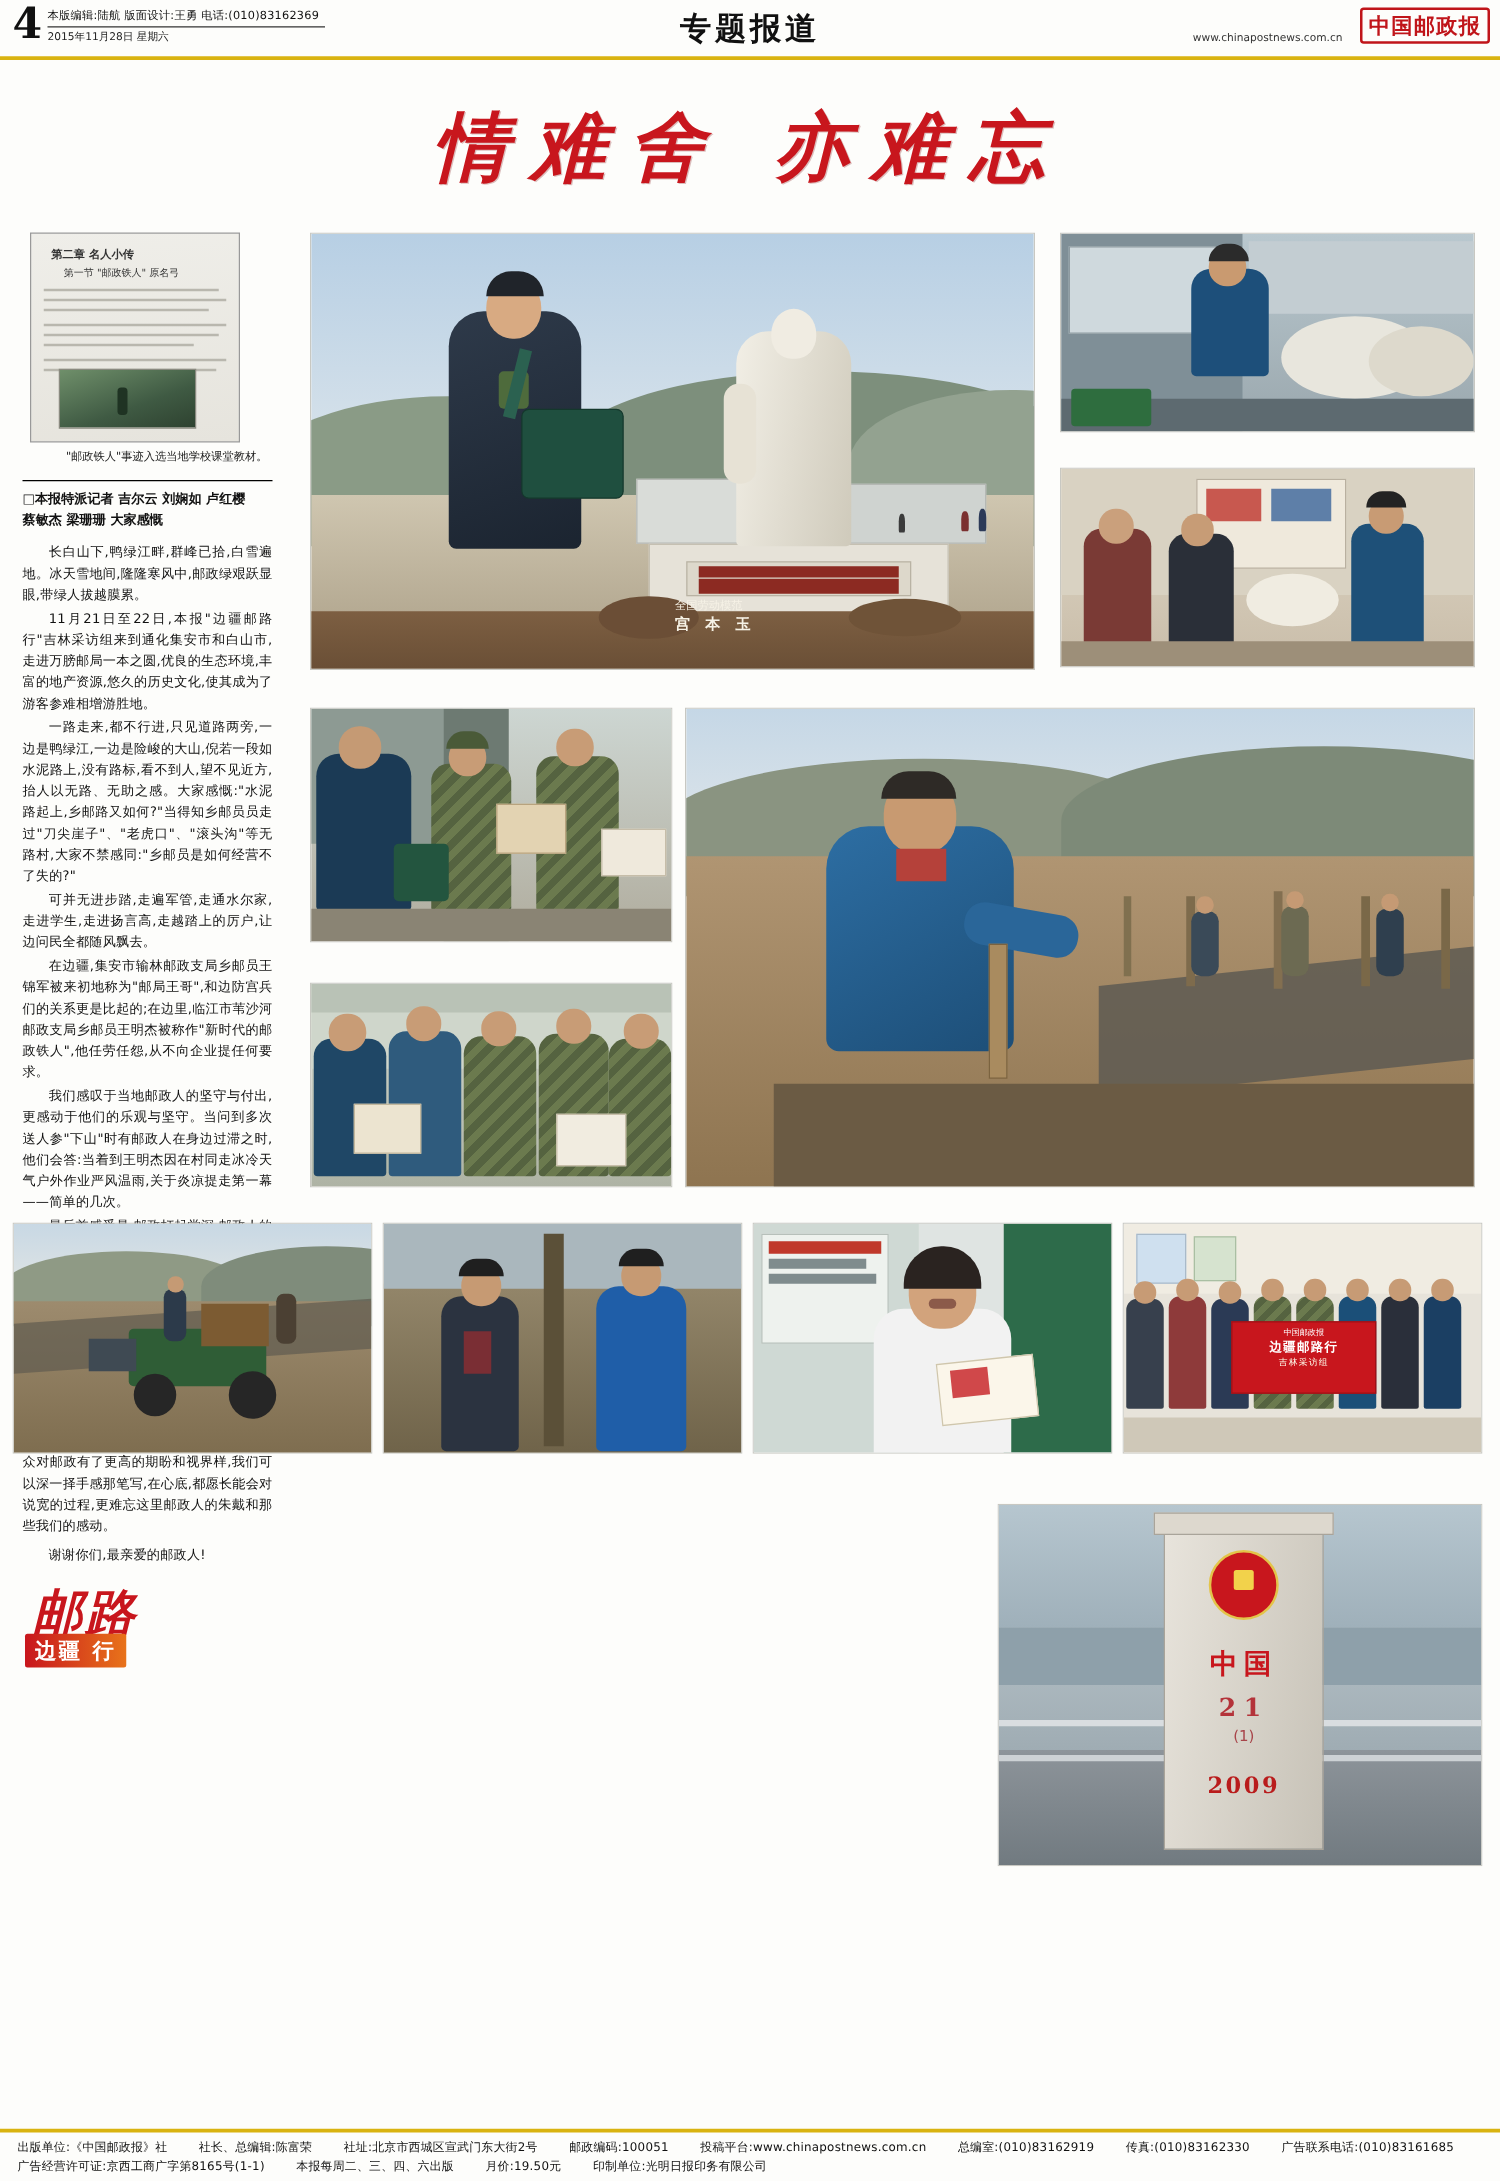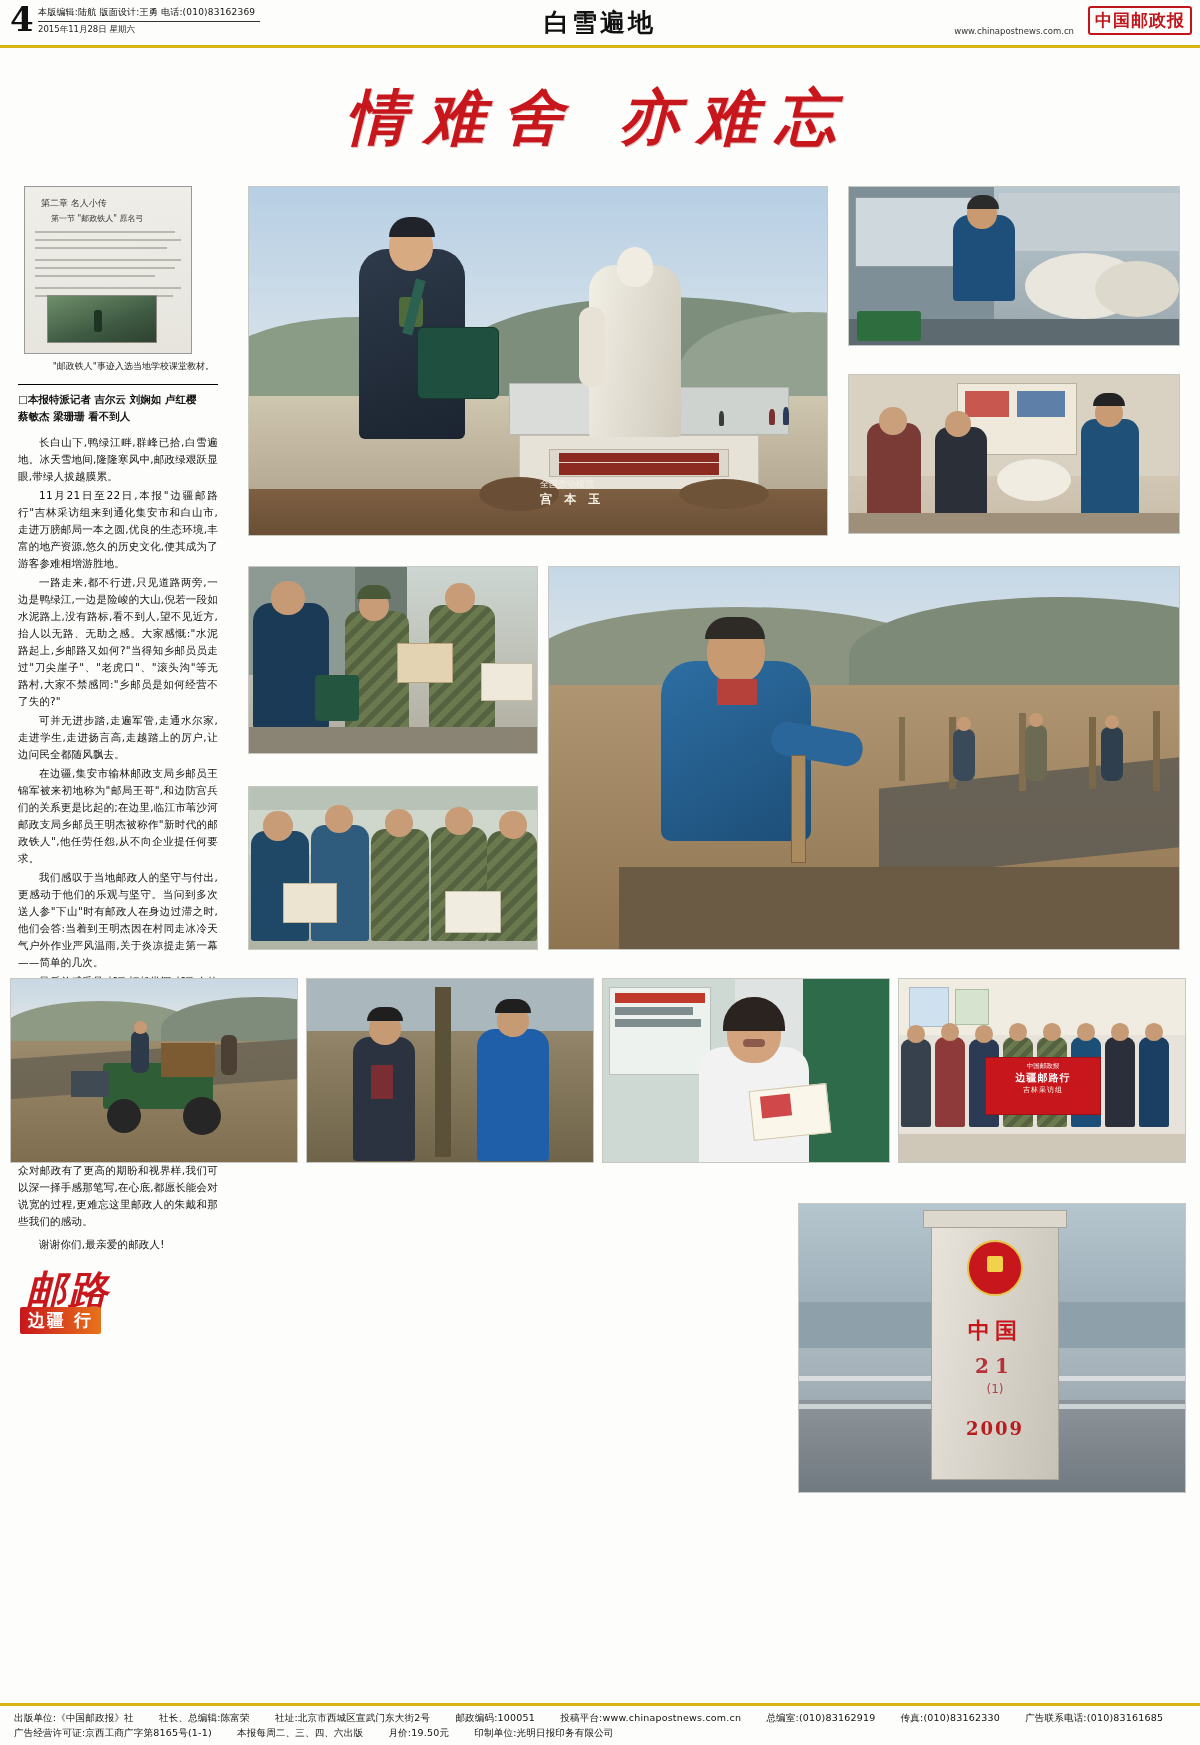--- a/index.html
+++ b/index.html
@@ -66,21 +66,21 @@
   }
 
   
   .col-left { position: absolute; left: 18px; top: 186px; width: 200px; }
   .book-scan {
     width: 168px; height: 168px; border: 1px solid #999;
     background: linear-gradient(175deg,#efeee9 0%,#e6e4dd 100%);
     position: relative; overflow: hidden; margin-left: 6px;
   }
   .bs-line { position: absolute; left: 10px; height: 2px; background: #b9b7ae; }
-  .bs-h1 { position:absolute; left:16px; top:10px; font-size:9px; color:#333; font-weight:normal;}
+  .bs-h1 { position:absolute; left:16px; top:10px; font-size:9px; color:#333; font-weight:bold;}
   .bs-h2 { position:absolute; left:26px; top:26px; font-size:8px; color:#333;}
   .bs-photo {
     position: absolute; left: 22px; bottom: 10px; width: 110px; height: 48px;
     background: linear-gradient(160deg,#6f8f6a,#3f5a43 60%,#2e4230);
     border: 1px solid #8a8a80;
   }
   .bs-photo:after{
     content:""; position:absolute; left:46px; top:14px; width:8px; height:22px;
     background:#1f3323; border-radius:3px;
   }
@@ -147,21 +147,21 @@
 </style>
 </head>
 <body>
 
 <div class="page">
 
   <div class="masthead">
     <div class="page-number">4</div>
     <div class="mast-credit">本版编辑:陆航  版面设计:王勇  电话:(010)83162369</div>
     <div class="mast-date">2015年11月28日  星期六</div>
-    <div class="mast-title">白雪遍地</div>
+    <div class="mast-title">专题报道</div>
     <div class="mast-url">www.chinapostnews.com.cn</div>
     <div class="mast-logo">中国邮政报</div>
   </div>
 
   <div class="headline">情难舍  亦难忘</div>
 
   <div class="col-left">
 
     <div class="book-scan">
       <div class="bs-h1">第二章    名人小传</div>
@@ -173,21 +173,21 @@
       <div class="bs-line" style="top:80px;width:140px;"></div>
       <div class="bs-line" style="top:88px;width:120px;"></div>
       <div class="bs-line" style="top:100px;width:146px;"></div>
       <div class="bs-line" style="top:108px;width:138px;"></div>
       <div class="bs-photo"></div>
     </div>
     <div class="scan-cap">"邮政铁人"事迹入选当地学校课堂教材。</div>
 
     <div class="byline">
       <div>□本报特派记者  吉尔云 刘娴如  卢红樱</div>
-      <div>蔡敏杰  梁珊珊  看不到人</div>
+      <div>蔡敏杰  梁珊珊  大家感慨</div>
     </div>
 
     <div class="body-text">
       <p>长白山下,鸭绿江畔,群峰已拾,白雪遍地。冰天雪地间,隆隆寒风中,邮政绿艰跃显眼,带绿人拔越膜累。</p>
       <p>11月21日至22日,本报"边疆邮路行"吉林采访组来到通化集安市和白山市,走进万膀邮局一本之圆,优良的生态环境,丰富的地产资源,悠久的历史文化,使其成为了游客参难相增游胜地。</p>
       <p>一路走来,都不行进,只见道路两旁,一边是鸭绿江,一边是险峻的大山,倪若一段如水泥路上,没有路标,看不到人,望不见近方,抬人以无路、无助之感。大家感慨:"水泥路起上,乡邮路又如何?"当得知乡邮员员走过"刀尖崖子"、"老虎口"、"滚头沟"等无路村,大家不禁感同:"乡邮员是如何经营不了失的?"</p>
       <p>可并无进步踏,走遍军管,走通水尔家,走进学生,走进扬言高,走越踏上的厉户,让边问民全都随风飘去。</p>
       <p>在边疆,集安市输林邮政支局乡邮员王锦军被来初地称为"邮局王哥",和边防宫兵们的关系更是比起的;在边里,临江市苇沙河邮政支局乡邮员王明杰被称作"新时代的邮政铁人",他任劳任怨,从不向企业提任何要求。</p>
       <p>我们感叹于当地邮政人的坚守与付出,更感动于他们的乐观与坚守。当问到多次送人参"下山"时有邮政人在身边过滞之时,他们会答:当着到王明杰因在村同走冰冷天气户外作业严风温雨,关于炎凉提走第一幕——简单的几次。</p>
       <p>最后首感受是,邮政打起堂深,邮政人的付出,是值得的。你们,面对我们的健康,用力相照显起之糊绿,"邮政坚持为我们送出些的少边境处为服务","我们能够坚持的心"。他们发自内心的赞叹,就是对邮政人的肯定和褒奖。在这两不足绝对处境,那就是经解人了民众的自豪生活中,邮政人的事迹这照说进入当地绑蚁的故,一代一代传承的邮政精神在潜移默化中影响和激励着当地民众。</p>

